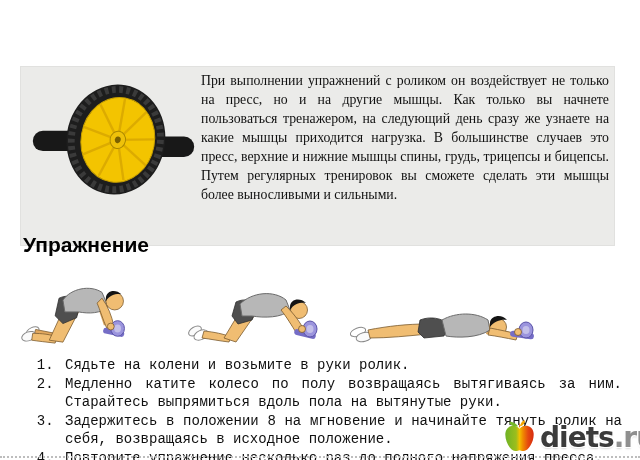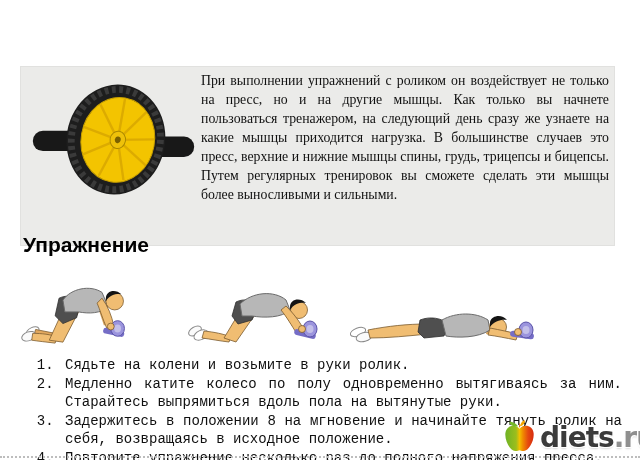--- a/index.html
+++ b/index.html
@@ -141,21 +141,21 @@
       <path d="M142 34 C 152 36 162 38 170 40 L 168 46 C 158 44 148 42 140 41 Z" fill="#f0bd72" stroke="#7a5a2e" stroke-width="0.8"></path>
       <rect x="162" y="38" width="24" height="6" rx="3" fill="#756dc6" transform="rotate(8 174 41)"></rect>
       <ellipse cx="178" cy="36" rx="7" ry="8" fill="#9b94dd" stroke="#5a53a8" stroke-width="1"></ellipse>
       <ellipse cx="178" cy="36" rx="3.5" ry="4" fill="#c3bfe9"></ellipse>
       <circle cx="170" cy="38" r="3.5" fill="#f0bd72" stroke="#7a5a2e" stroke-width="0.8"></circle>
     </svg>
   </div>
 
   <ol class="instructions">
     <li>Сядьте на колени и возьмите в руки ролик.</li>
-    <li>Медленно катите колесо по полу одновременно вытягиваясь за ним. Старайтесь выпрямиться вдоль пола на вытянутые руки.</li>
+    <li>Медленно катите колесо по полу возвращаясь вытягиваясь за ним. Старайтесь выпрямиться вдоль пола на вытянутые руки.</li>
     <li>Задержитесь в положении 8 на мгновение и начинайте тянуть ролик на себя, возвращаясь в исходное положение.</li>
     <li>Повторите упражнение несколько раз до полного напряжения пресса.</li>
   </ol>
 
   <div class="brand-logo">
     <svg width="35" height="36" viewBox="0 0 36 36">
       <defs>
         <linearGradient id="appleGrad" x1="0" y1="0" x2="1" y2="0">
           <stop offset="0" stop-color="#6fb325"></stop>
           <stop offset="0.38" stop-color="#9cbe1d"></stop>

